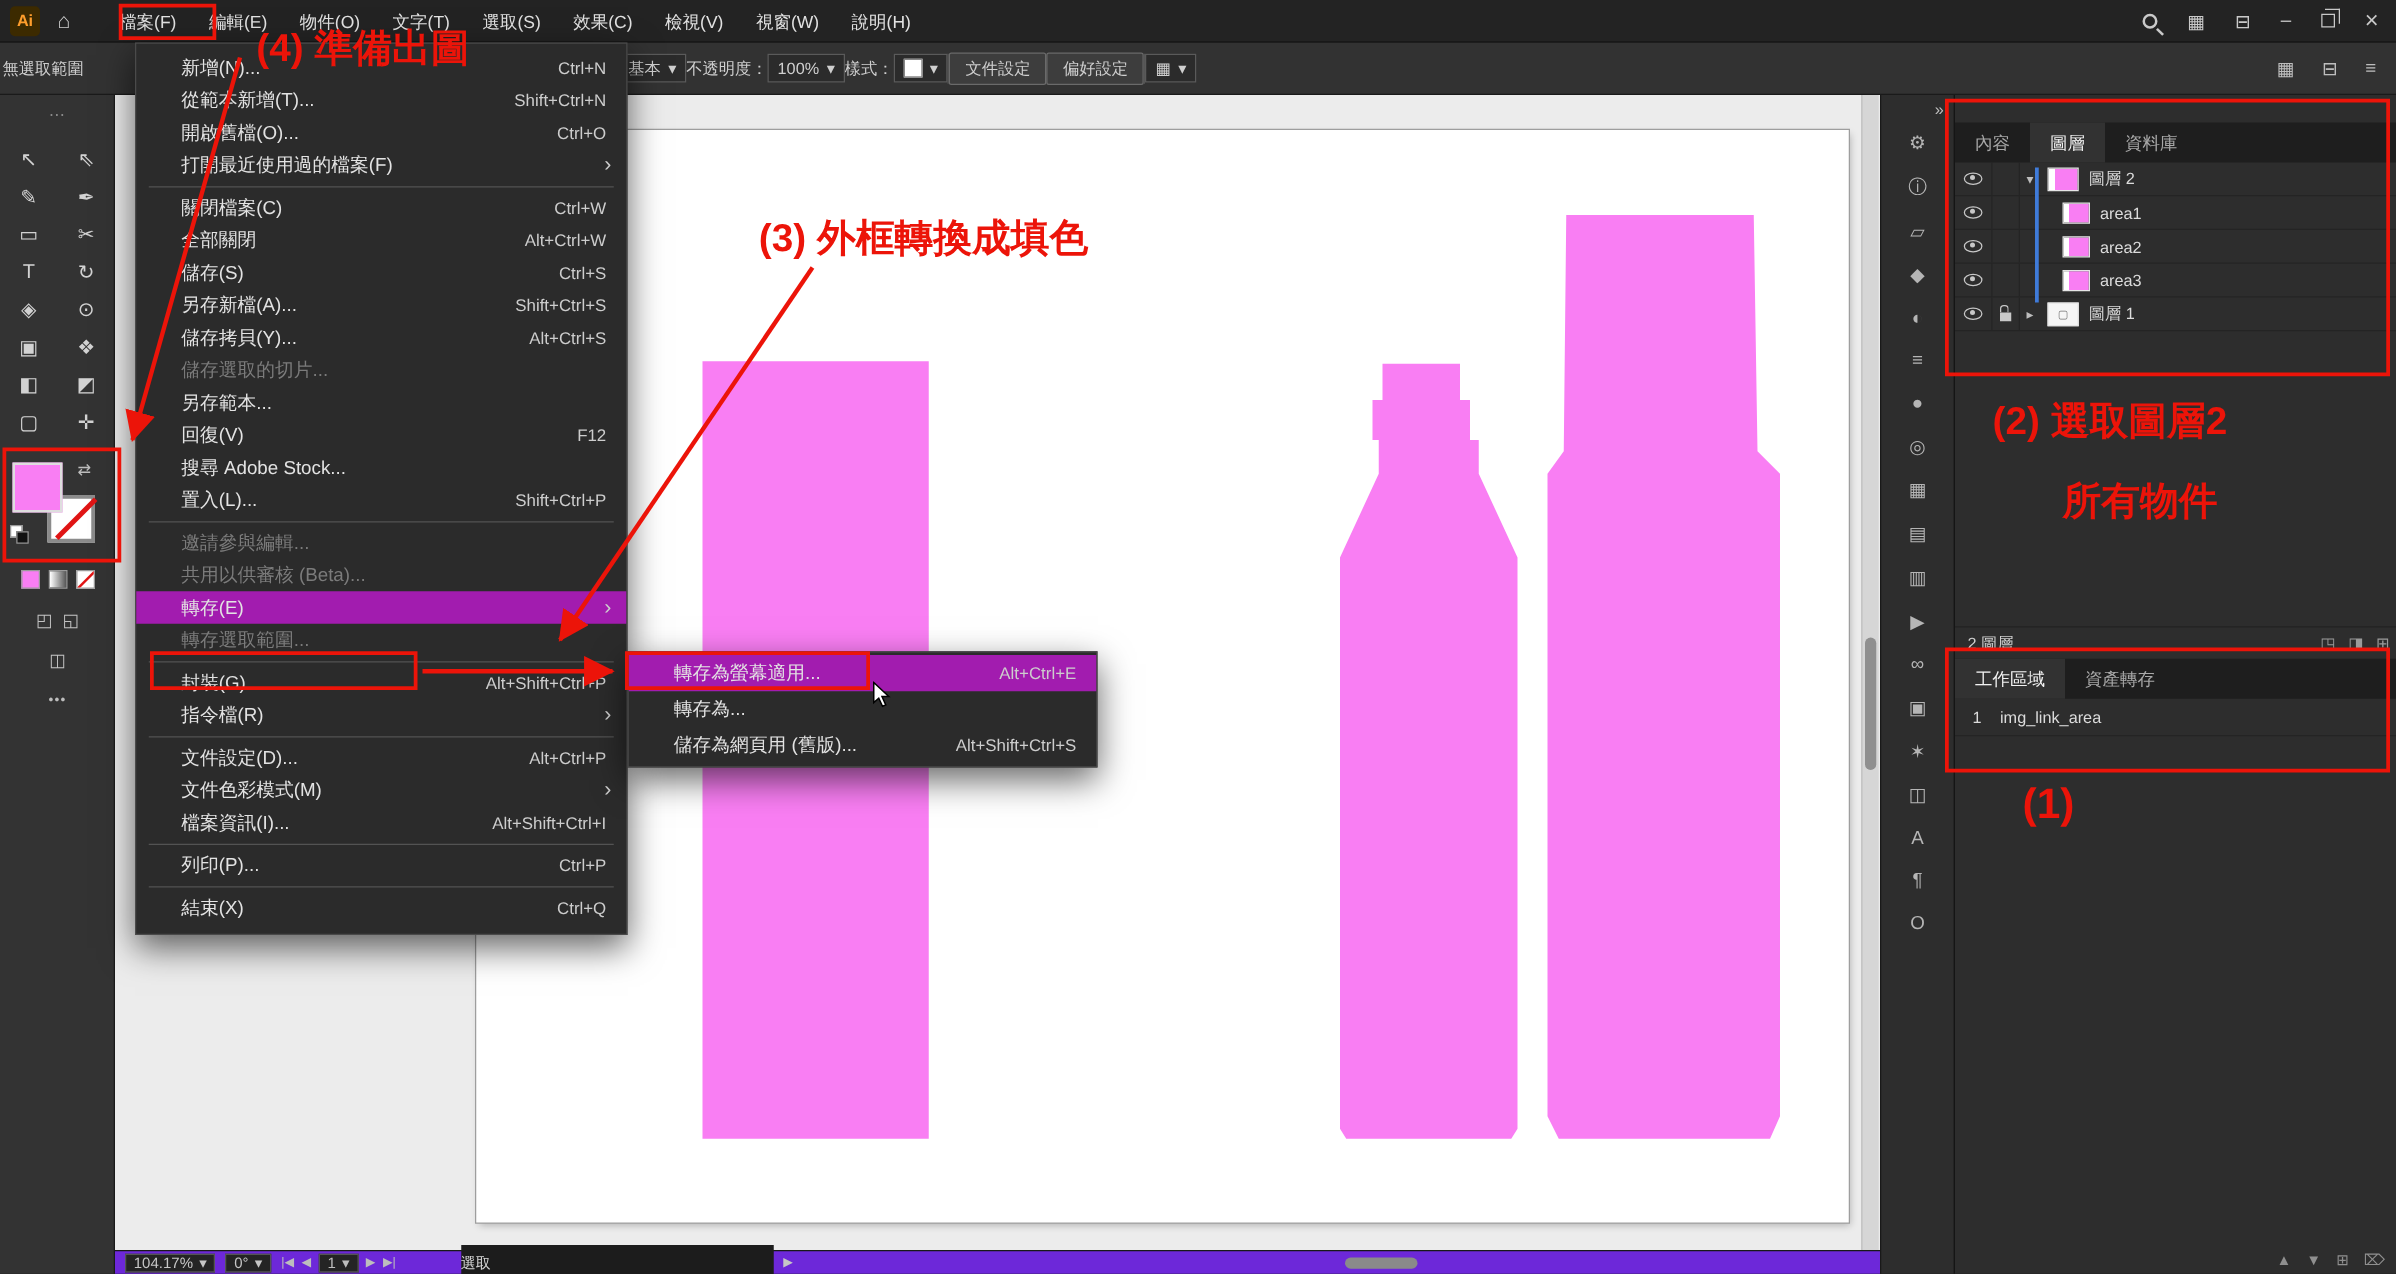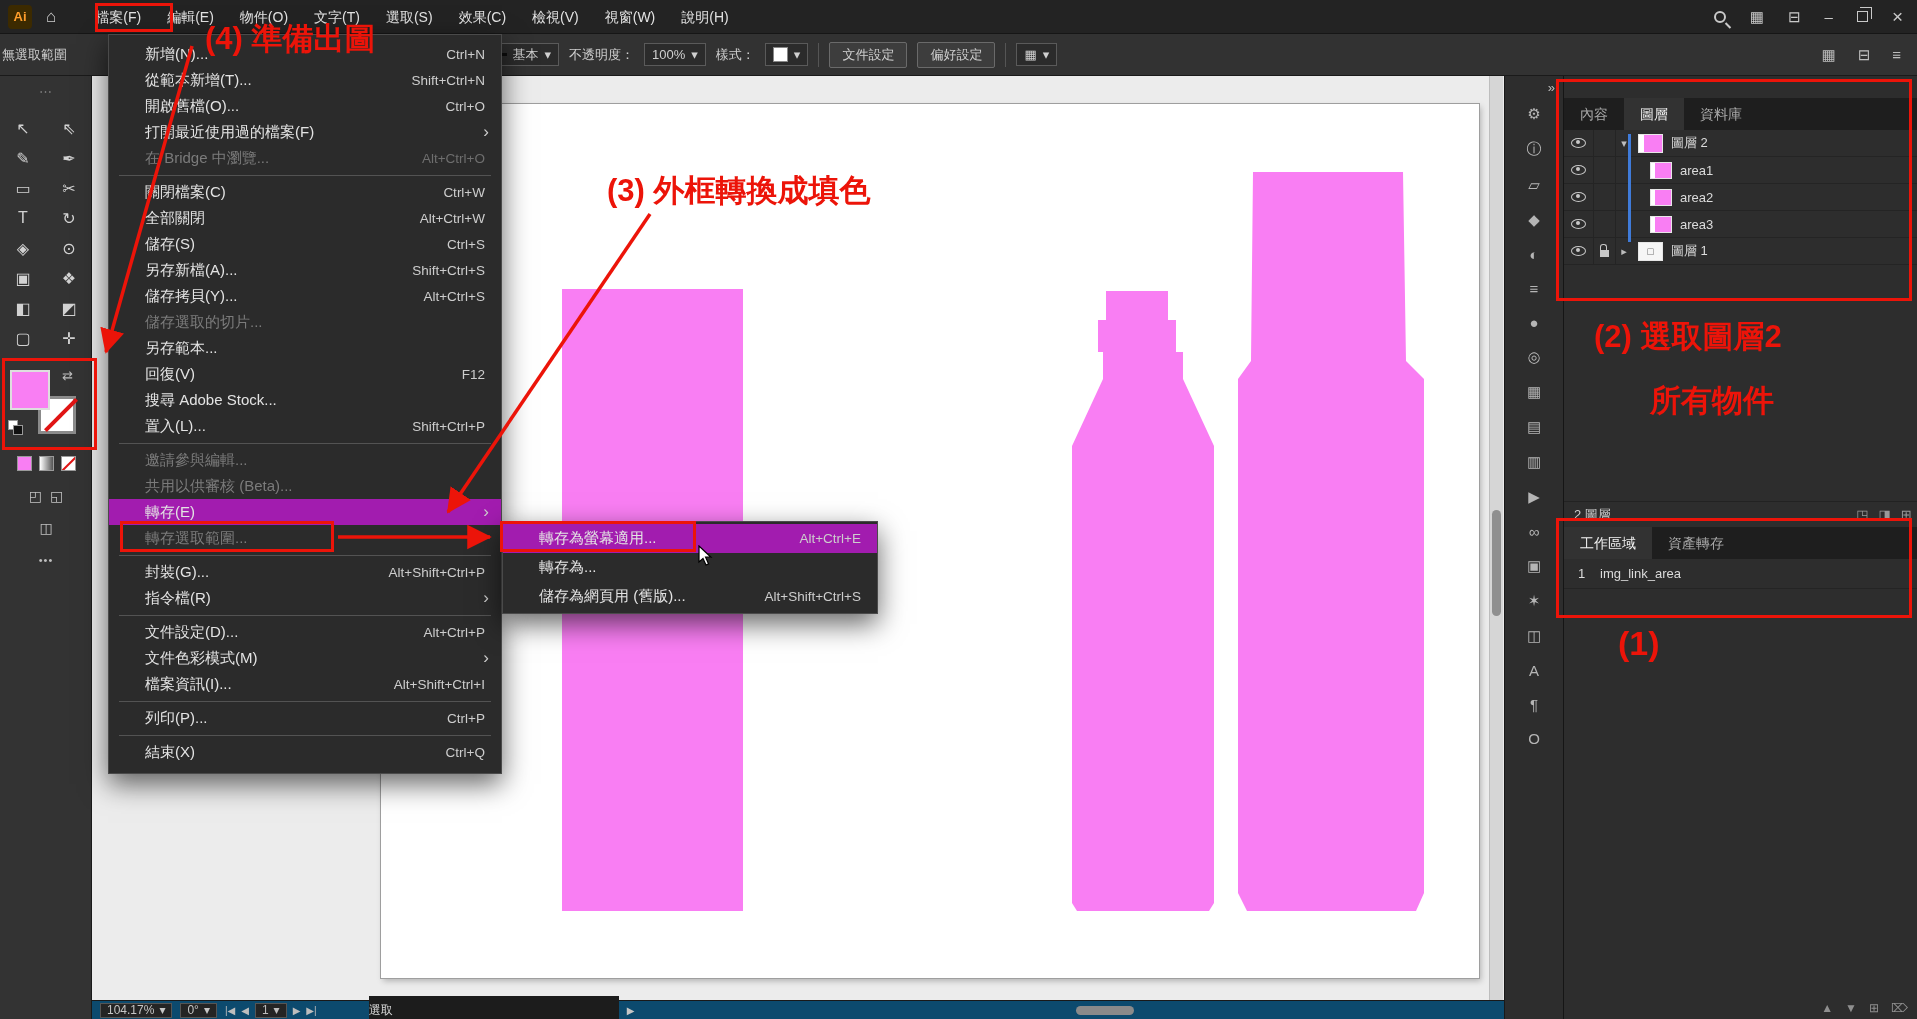--- a/index.html
+++ b/index.html
@@ -14,21 +14,21 @@
   .mb-right{margin-left:auto;display:flex;align-items:center;gap:24px;padding-right:14px;}
   .search-ico{width:12px;height:12px;border:2px solid #c9c9c9;border-radius:50%;position:relative;}
   .search-ico::after{content:"";position:absolute;width:2px;height:7px;background:#c9c9c9;left:11px;top:9px;transform:rotate(-45deg);}
   .win-restore{width:11px;height:11px;border:1.5px solid #c9c9c9;position:relative;}
   .win-restore::before{content:"";position:absolute;width:11px;height:11px;border:1.5px solid #c9c9c9;left:2px;top:-5px;border-left:none;border-bottom:none;}
   .mb-glyph{font-size:15px;color:#c9c9c9;}
 
   
   #controlbar{position:absolute;left:0;top:34px;width:1917px;height:42px;background:#323232;border-bottom:1px solid #1a1a1a;display:flex;align-items:center;z-index:20;font-size:13px;color:#cfcfcf;}
   .cb-sel{margin-left:2px;white-space:nowrap;}
-  .cb-group{display:flex;align-items:center;gap:10px;margin-left:308px;}
+  .cb-group{display:flex;align-items:center;gap:0;margin-left:308px;}
   .cb-box{border:1px solid #5a5a5a;background:#2b2b2b;display:flex;align-items:center;gap:6px;padding:2px 7px;height:23px;}
   .cb-swatch{width:15px;height:15px;background:#fff;border:1px solid #888;}
   .stroke-line{width:70px;height:3px;background:#0c0c0c;}
   .cb-btn{border:1px solid #6a6a6a;background:#3d3d3d;padding:3px 12px;border-radius:2px;white-space:nowrap;}
   .cb-sep{width:1px;height:24px;background:#555;}
   .cb-right{margin-left:auto;display:flex;gap:22px;padding-right:16px;font-size:15px;color:#bdbdbd;}
 
   
   #toolbar{position:absolute;left:0;top:76px;width:92px;height:943px;background:#333;border-right:1px solid #1a1a1a;z-index:10;}
   .tb-grip{text-align:center;color:#8a8a8a;font-size:13px;padding-top:8px;}
@@ -53,21 +53,21 @@
 
   
   #canvas{position:absolute;left:92px;top:76px;width:1412px;height:924px;background:#ececec;z-index:1;}
   #artboard{position:absolute;left:289px;top:28px;width:1098px;height:874px;background:#fff;box-shadow:0 0 0 1px #9e9e9e,2px 3px 6px rgba(0,0,0,.25);}
   .vscroll{position:absolute;left:1397px;top:0;width:14px;height:924px;background:#d6d6d6;border-left:1px solid #bdbdbd;}
   .vscroll-handle{position:absolute;left:2px;top:434px;width:9px;height:106px;background:#8f8f8f;border-radius:5px;}
   #shapes-svg{position:absolute;left:0;top:0;width:1917px;height:1019px;z-index:5;pointer-events:none;}
   .shape{fill:#F97EF3;}
 
   
-  #statusbar{position:absolute;left:92px;top:1000px;width:1412px;height:19px;background:#0c4a6e;border-top:1px solid #191919;display:flex;align-items:center;gap:8px;padding-left:8px;font-size:12px;color:#c6c6c6;z-index:8;}
+  #statusbar{position:absolute;left:92px;top:1000px;width:1412px;height:19px;background:#6d28d9;border-top:1px solid #191919;display:flex;align-items:center;gap:8px;padding-left:8px;font-size:12px;color:#c6c6c6;z-index:8;}
   .sb-box{border:1px solid #555;padding:0 6px;height:15px;display:flex;align-items:center;gap:5px;background:#242424;}
   .sb-nav{display:flex;gap:6px;align-items:center;font-size:10px;color:#bdbdbd;}
   .sb-inset{width:250px;height:29px;background:#1c1c1c;display:flex;align-items:center;justify-content:flex-start;color:#d6d6d6;margin-left:44px;}
   .hscroll-handle{position:absolute;left:984px;top:5px;width:58px;height:9px;background:#8a8a8a;border-radius:5px;}
 
   
   #iconstrip{position:absolute;left:1504px;top:76px;width:59px;height:943px;background:#2d2d2d;border-left:1px solid #191919;z-index:10;}
   .strip-collapse{text-align:right;padding:4px 8px 2px 0;color:#bdbdbd;font-size:13px;}
   .strip-icons{display:flex;flex-direction:column;align-items:center;gap:17px;margin-top:8px;}
   .strip-ico{font-size:15px;color:#b5b5b5;width:26px;text-align:center;}
@@ -392,24 +392,20 @@
       <span class="sc">Shift+Ctrl+N</span>
     </div>
   <div class="mrow">
       <span class="lab">開啟舊檔(O)...</span>
       <span class="sc">Ctrl+O</span>
     </div>
   <div class="mrow">
       <span class="lab">打開最近使用過的檔案(F)</span>
       <span class="arr">›</span>
     </div>
-  <div class="mrow dis">
-      <span class="lab">在 Bridge 中瀏覽...</span>
-      <span class="sc">Alt+Ctrl+O</span>
-    </div>
   <div class="msep"></div>
   <div class="mrow">
       <span class="lab">關閉檔案(C)</span>
       <span class="sc">Ctrl+W</span>
     </div>
   <div class="mrow">
       <span class="lab">全部關閉</span>
       <span class="sc">Alt+Ctrl+W</span>
     </div>
   <div class="mrow">

